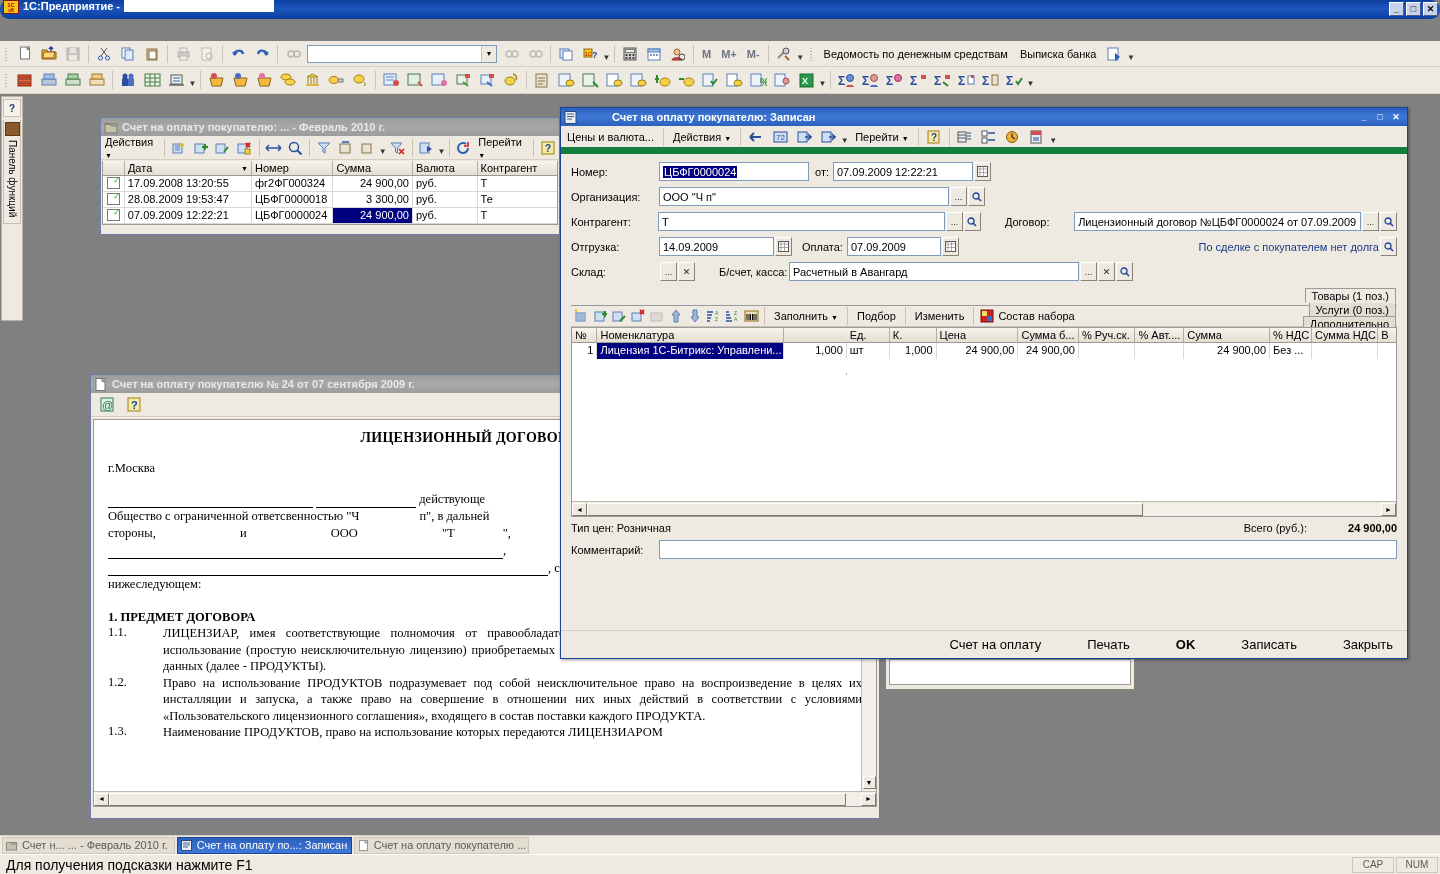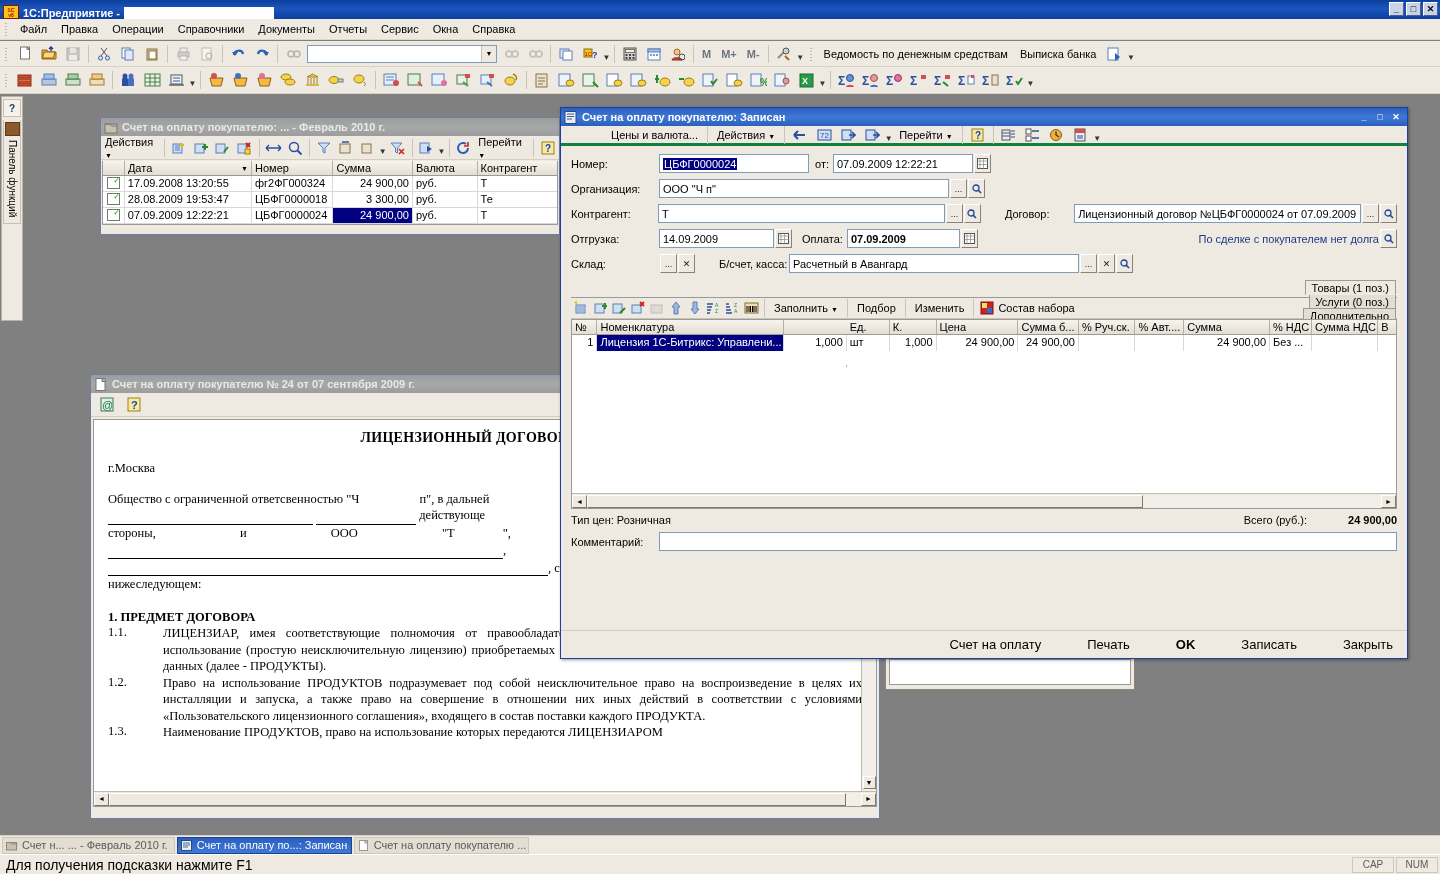--- a/index.html
+++ b/index.html
@@ -10,22 +10,22 @@
     font-family: "Liberation Sans", sans-serif;
     font-size: 11px;
     background: #808080;
   }
   #root { position: relative; width: 1440px; height: 874px; background: #808080; }
 
   
   .app-titlebar {
     position: absolute; left: 0; top: 0; width: 1440px; height: 19px;
     background: linear-gradient(to bottom, #0c3f9e 0%, #1b55bd 45%, #0c3f9e 100%);
-    display: flex; align-items: flex-end; color: #fff;
-    font-size: 11px; font-weight: bold;
+    display: flex; align-items: flex-start; color: #fff;
+    font-size: 11px; font-weight: bold; border-radius: 9px;
   }
   .app-logo {
     width: 16px; height: 14px; margin: 0 4px 0 3px;
     background: #f5c518; border: 1px solid #8a1010;
     color: #b00; font-size: 6px; font-weight: bold; line-height: 6px;
     text-align: center; font-family: "Liberation Sans", sans-serif;
     display: flex; flex-direction: column; justify-content: center;
   }
   .app-title-text { flex: 0 0 auto; }
   .app-title-redacted {
@@ -97,21 +97,21 @@
     writing-mode: vertical-rl; font-size: 10px; color: #000; white-space: nowrap;
     letter-spacing: 0px;
   }
 
   
   .win { position: absolute; background: #efeae1; border: 1px solid #6a7fa8; }
   .win-title {
     height: 18px; display: flex; align-items: center; padding: 0 3px;
     font-size: 11px; font-weight: bold; color: #fff;
   }
-  .win-title.active { background: linear-gradient(to bottom,#2a5fbd 0%, #3f78d6 50%, #2a5fbd 100%); }
+  .win-title.active { background: linear-gradient(to bottom,#2a5fbd 0%, #3f78d6 50%, #2a5fbd 100%); gap: 30px; }
   .win-title.inactive { background: linear-gradient(to bottom,#9c9c9c 0%,#a8a8a8 50%,#9c9c9c 100%); color:#e8e8e8; }
   .win-ico { width: 14px; height: 13px; margin-right: 4px; flex: 0 0 auto; }
   .win-btns { margin-left: auto; display: flex; gap: 2px; padding-right: 1px; }
   .wbtn { width: 14px; height: 13px; display:flex; align-items:center; justify-content:center;
           font-size: 9px; color: #fff; }
 
   
   #listwin { left: 100px; top: 117px; width: 460px; height: 118px; }
   .lw-toolbar { height: 24px; display: flex; align-items: center; background: #efeae1;
                 border-bottom: 1px solid #d5cec1; }
@@ -147,22 +147,22 @@
               border-right-color:#80786a; border-bottom-color:#80786a; }
   .vscroll { position: absolute; right: 0; top: 0; width: 15px; height: 100%;
              background: #f2efe9; border-left: 1px solid #c0bbb0; }
   .vs-arrow { width: 13px; height: 13px; margin: 1px auto; background: #efeae1;
               border: 1px solid #fff; border-right-color:#80786a; border-bottom-color:#80786a;
               display:flex;align-items:center;justify-content:center;font-size:7px; }
 
   
   #maindlg { left: 560px; top: 107px; width: 848px; height: 552px;
              border: 1px solid #1b4298; box-shadow: 1px 1px 3px rgba(0,0,0,.4); }
-  .md-toolbar { height: 20px; display: flex; align-items: center; background: #efeae1;
-                border-bottom: 3px solid #15803d; padding-left: 44px; }
+  .md-toolbar { height: 28px; display: flex; align-items: center; background: #efeae1;
+                border-bottom: 7px solid #15803d; }
   .md-tb-text { font-size: 11px; padding: 0 6px; white-space: nowrap; }
   .md-body { padding: 8px 10px 0; background: #efeae1; }
   .frow { display: flex; align-items: center; margin-bottom: 6px; }
   .flab { font-size: 11px; color: #000; white-space: nowrap; }
   .fin {
     height: 19px; background: #fff; border: 1px solid #7f9db9;
     display: flex; align-items: center; padding: 0 3px; font-size: 11px; overflow: hidden;
   }
   .sel-hi { background: #000080; color: #fff; padding: 0 1px; }
   .fbtn {
@@ -234,32 +234,20 @@
     </div>
     <span class="app-title-text">1С:Предприятие - </span>
     <span class="app-title-redacted"></span>
     <div class="app-winbtns">
       <div class="app-winbtn">_</div>
       <div class="app-winbtn">□</div>
       <div class="app-winbtn">✕</div>
     </div>
   </div>
 
-  <div class="menubar">
-    <div class="grip"></div>
-    <div class="menu-item">Файл</div>
-    <div class="menu-item">Правка</div>
-    <div class="menu-item">Операции</div>
-    <div class="menu-item">Справочники</div>
-    <div class="menu-item">Документы</div>
-    <div class="menu-item">Отчеты</div>
-    <div class="menu-item">Сервис</div>
-    <div class="menu-item">Окна</div>
-    <div class="menu-item">Справка</div>
-  </div>
 
   <div class="toolbar tb1">
     <div class="grip"></div>
     <div class="tbtn">
       <svg width="15" height="15" viewBox="0 0 15 15">
           <rect x="2.5" y="1" width="9" height="12" fill="#fff" stroke="#777"></rect>
           <path d="M9 1 L11.5 3.5 L9 3.5 Z" fill="#ccc" stroke="#777"></path>
         </svg>
     </div>
     <div class="tbtn">
@@ -872,24 +860,24 @@
       </div>
     </div>
 
     <div class="dw-body">
       <div class="dw-inner">
         <div class="dw-center">ЛИЦЕНЗИОННЫЙ ДОГОВОР № ЦБ</div>
         <div style="height:14px;"></div>
         <div class="dw-p">г.Москва</div>
         <div style="height:14px;"></div>
         <div class="dw-p">
+          <span class="dw-rule" style="width:205px;">&nbsp;</span>&nbsp;<span class="dw-rule" style="width:100px;">&nbsp;</span>&nbsp;<span>действующе</span>
+        </div>
+        <div class="dw-p">
           <span>Общество с ограниченной ответсвенностью "Ч</span><span class="redact" style="width:60px;"></span><span>п", в дальней</span>
-        </div>
-        <div class="dw-p">
-          <span class="dw-rule" style="width:205px;">&nbsp;</span>&nbsp;<span class="dw-rule" style="width:100px;">&nbsp;</span>&nbsp;<span>действующе</span>
         </div>
         <div class="dw-p" style="display:flex;justify-content:space-between;">
           <span>стороны,</span>
           <span>и</span>
           <span>ООО</span>
           <span><span>"Т</span><span class="redact" style="width:48px;"></span><span>",</span></span>
           <span>в</span>
           <span>дальнейшем</span>
           <span>имен</span>
         </div>
@@ -1088,21 +1076,21 @@
         <div class="fin" style="width:115px;">
           <span>14.09.2009</span>
         </div>
         <div class="fbtn">
           <svg width="11" height="11" viewBox="0 0 11 11">
               <rect x="0.5" y="0.5" width="10" height="10" fill="#fff" stroke="#555"></rect>
               <path d="M0.5 3h10M3 0.5v10M6.5 0.5v10M0.5 6.5h10" stroke="#888" stroke-width="0.7"></path>
             </svg>
         </div>
         <div class="flab" style="margin:0 4px 0 10px;">Оплата:</div>
-        <div class="fin" style="width:113px;font-weight:bold;">
+        <div class="fin" style="width:94px;">
           <span>07.09.2009</span>
         </div>
         <div class="fbtn">
           <svg width="11" height="11" viewBox="0 0 11 11">
               <rect x="0.5" y="0.5" width="10" height="10" fill="#fff" stroke="#555"></rect>
               <path d="M0.5 3h10M3 0.5v10M6.5 0.5v10M0.5 6.5h10" stroke="#888" stroke-width="0.7"></path>
             </svg>
         </div>
 
         <div class="link-note" style="margin-left:auto;">По сделке с покупателем нет долга</div>

